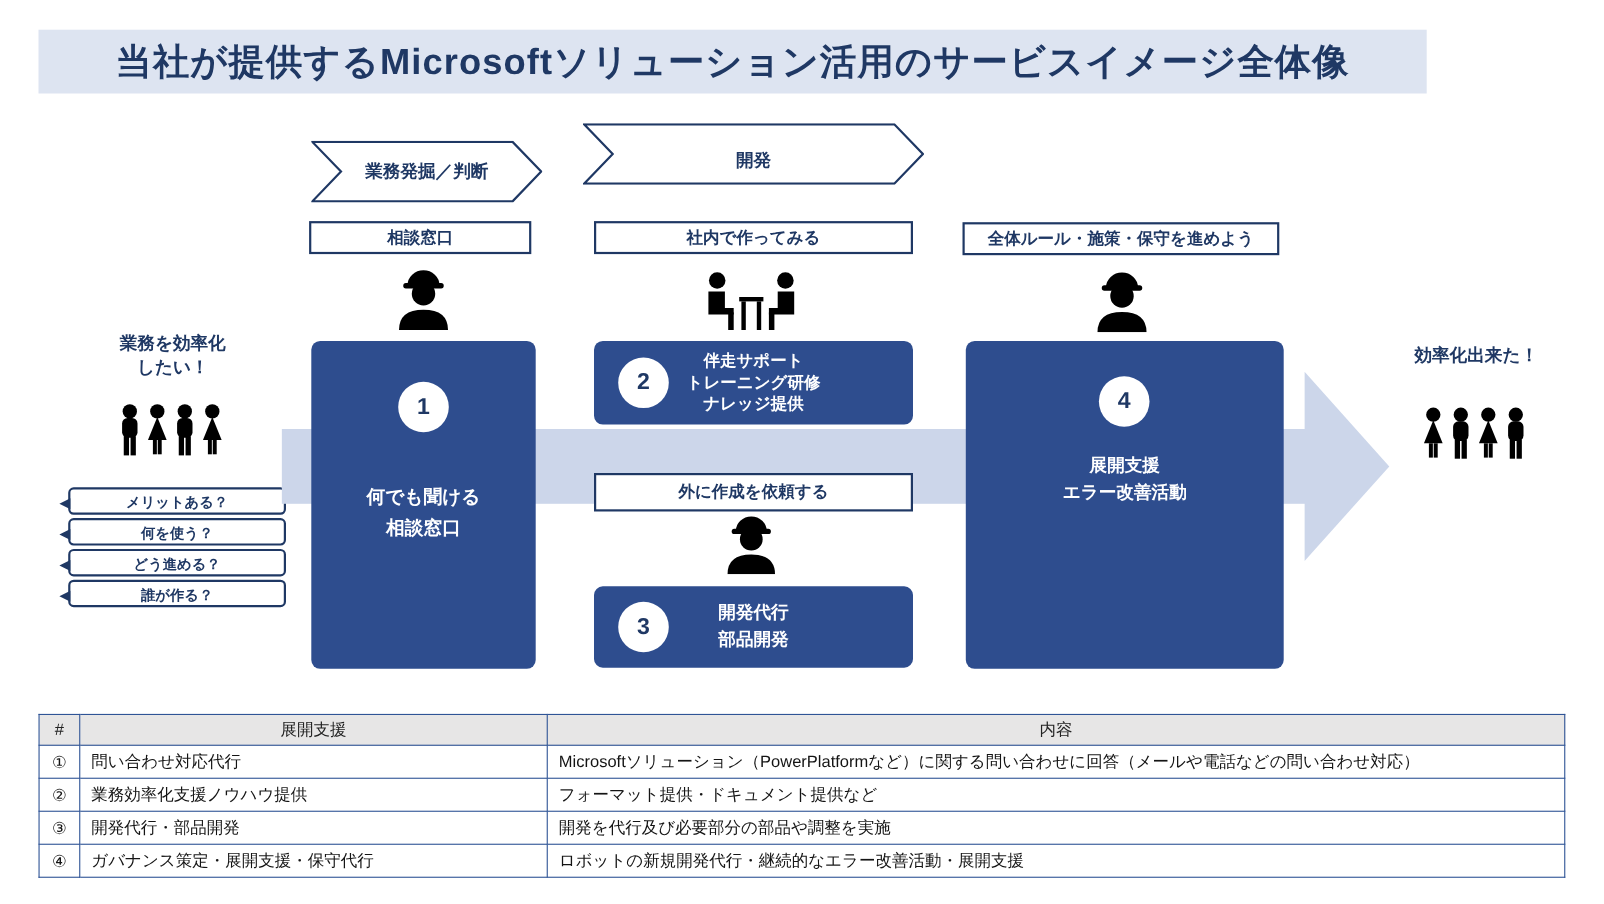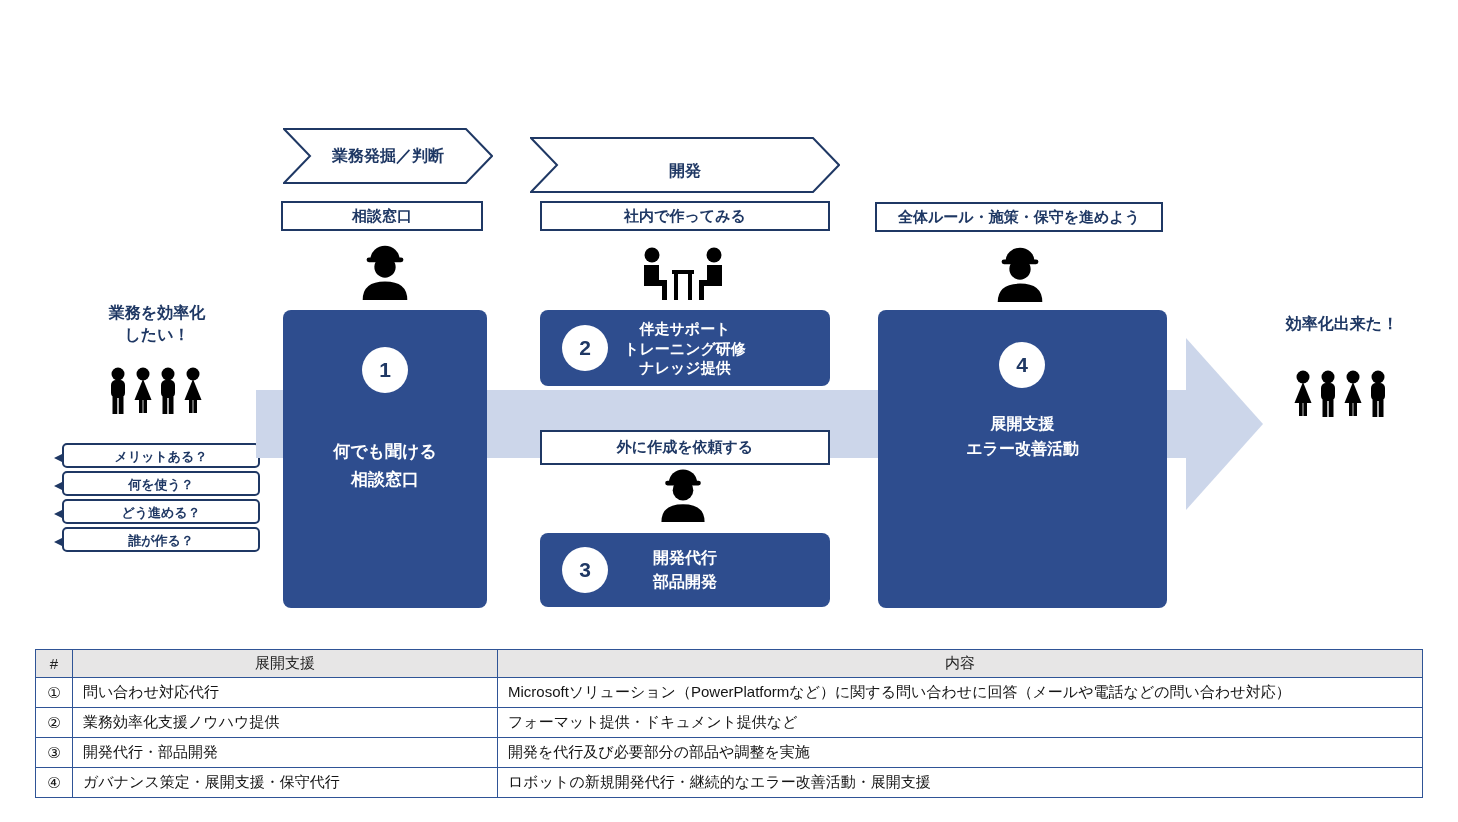--- a/index.html
+++ b/index.html
@@ -44,28 +44,31 @@
   table.menu td { height:30px; border:1px solid #2f5496; padding:0 10px; background:#ffffff; text-align:left; white-space:nowrap; overflow:hidden; }
   table.menu td.c { text-align:center; padding:0; }
 
   svg .ink { fill:#000000; }
 </style>
 </head>
 <body>
 
 <div class="frame">
 
+  <div class="abs title-banner">
+    <h1>当社が提供するMicrosoftソリューション活用のサービスイメージ全体像</h1>
+  </div>
 
   <div class="abs phase" style="left:283px;top:128px;width:210px;height:56px">
     <svg width="210" height="56">
         <polygon points="1,1 183,1 209,28 183,55 1,55 27,28" fill="#ffffff" stroke="#1f3864" stroke-width="2"></polygon>
       </svg>
     <div class="phase-lbl">業務発掘／判断</div>
   </div>
-  <div class="abs phase" style="left:530px;top:137px;width:310px;height:69px">
+  <div class="abs phase" style="left:530px;top:112px;width:310px;height:69px">
     <svg width="310" height="56">
         <polygon points="1,1 283,1 309,28 283,55 1,55 27,28" fill="#ffffff" stroke="#1f3864" stroke-width="2"></polygon>
       </svg>
     <div class="phase-lbl">開発</div>
   </div>
 
   <div class="abs tag-box" style="left:281px;top:201px;width:202px;height:30px">
     <span>相談窓口</span>
   </div>
   <div class="abs tag-box" style="left:540px;top:201px;width:290px;height:30px">

